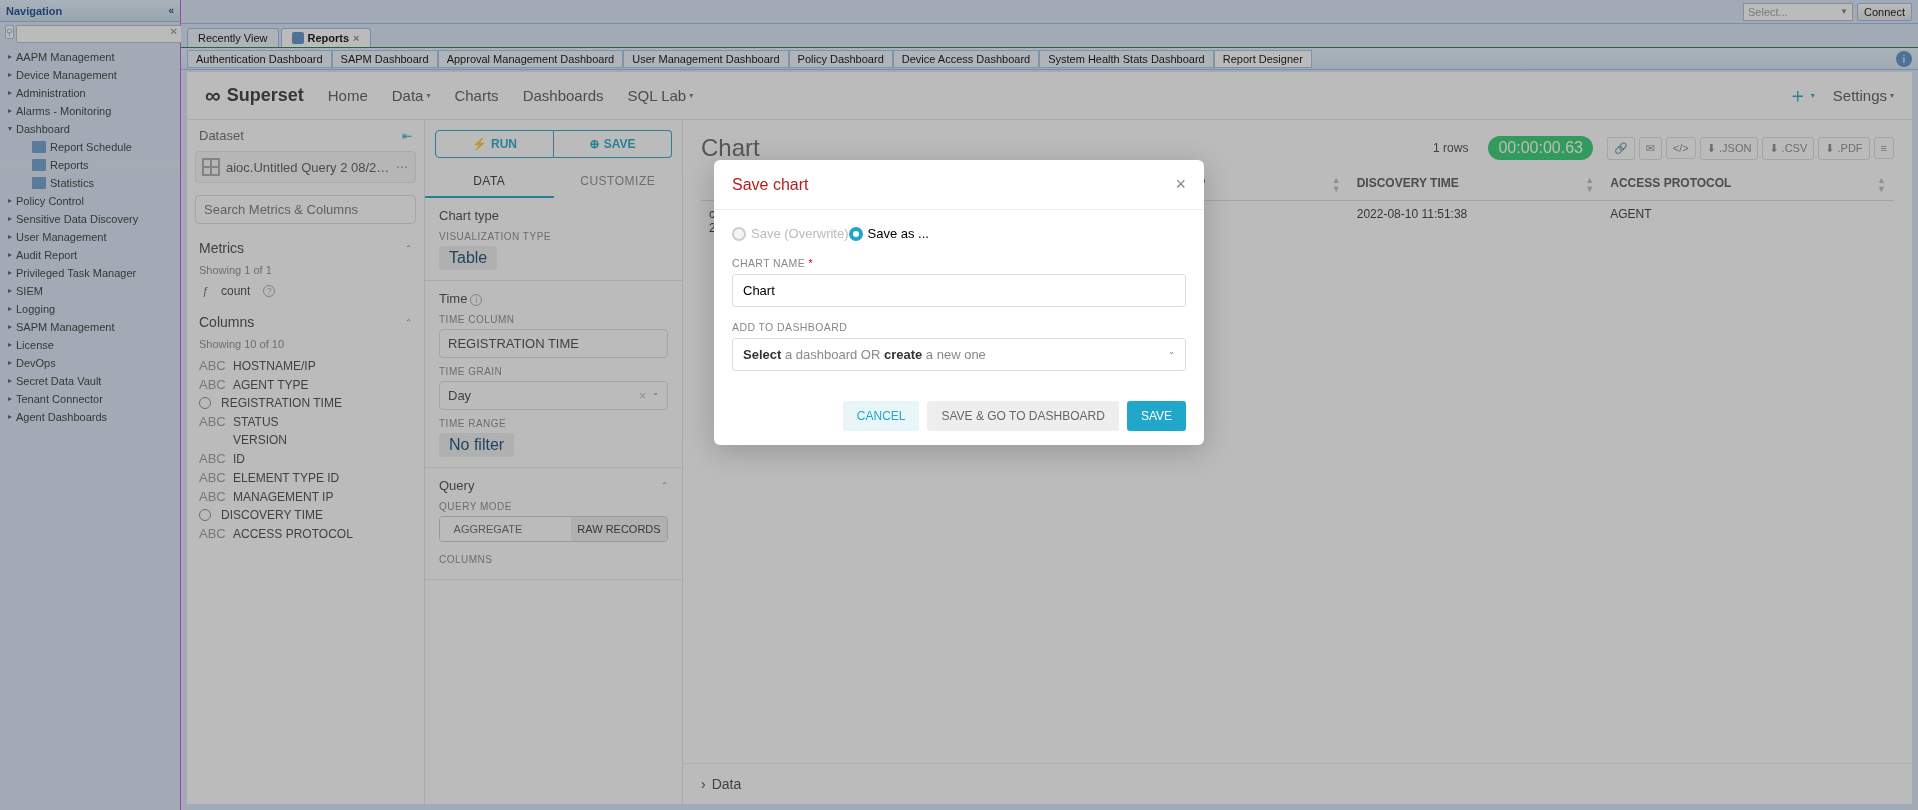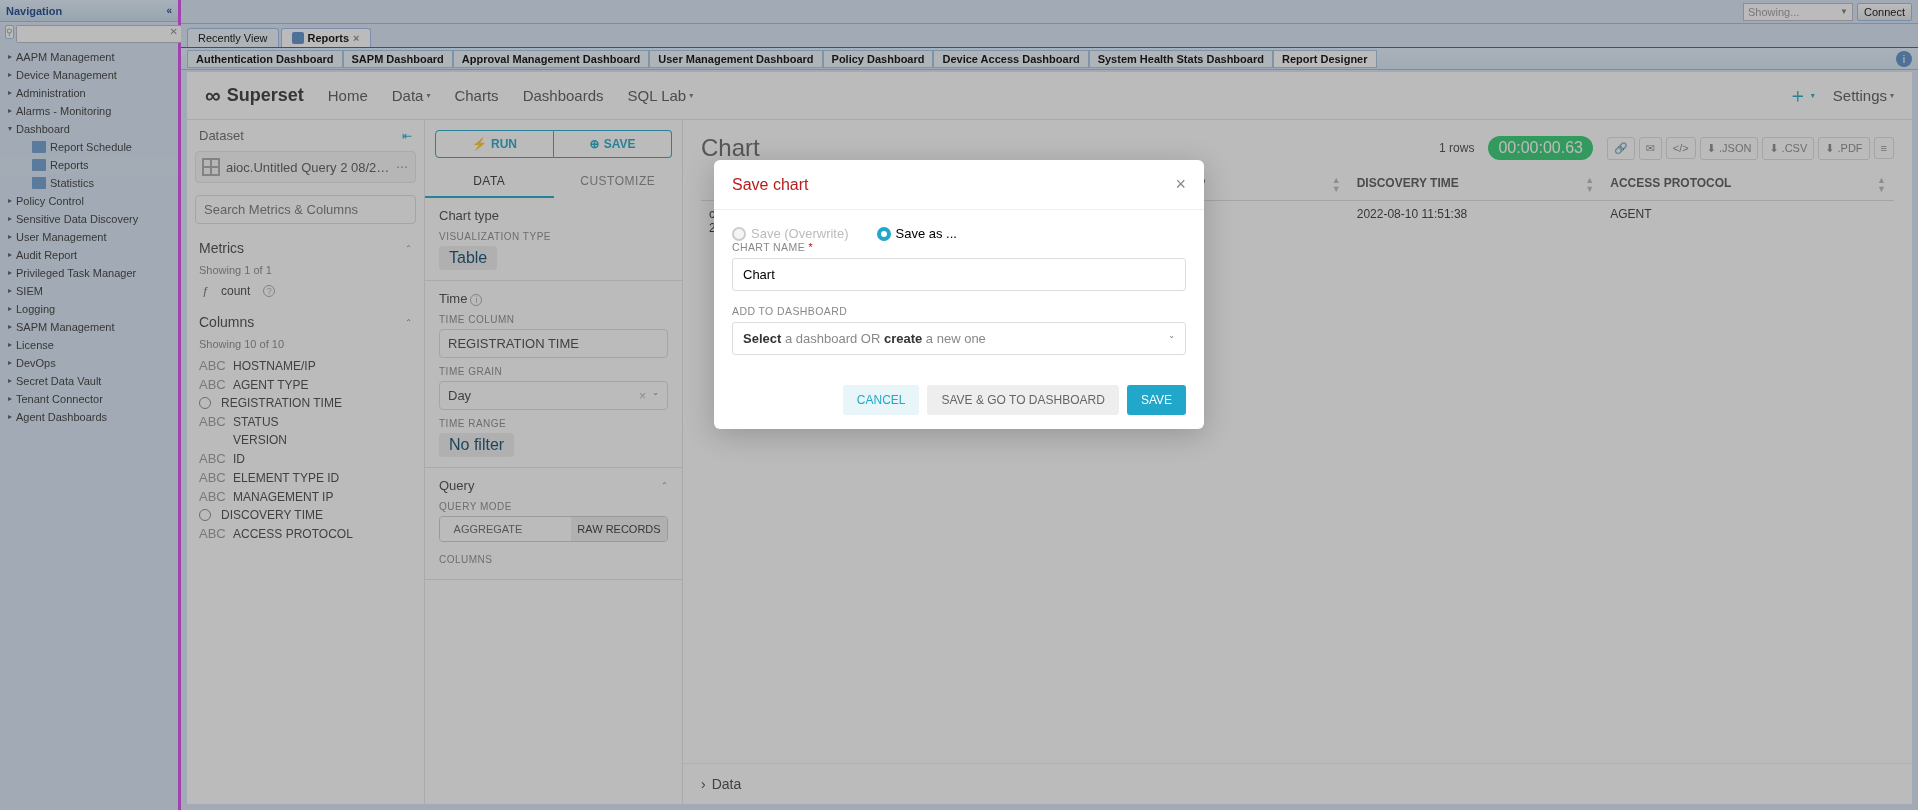--- a/index.html
+++ b/index.html
@@ -1,18 +1,18 @@
 <!DOCTYPE html>
 <html><head>
 <meta charset="utf-8">
 <style>
 * { box-sizing: border-box; margin: 0; padding: 0; font-family: -apple-system, "Segoe UI", Helvetica, Arial, sans-serif; }
 body { background: #d9e7f6; font-size: 12px; overflow: hidden; width: 1918px; height: 810px; position: relative; }
 
-.nav-panel { position: absolute; left: 0; top: 0; width: 181px; height: 100%; background: #d9e7f6; border-right: 3px solid #d946ef; }
+.nav-panel { position: absolute; left: 0; top: 0; width: 181px; height: 100%; background: #d9e7f6; border-right: 1px solid #d946ef; }
 .nav-header { background: linear-gradient(#e3f0fd, #c8deee); border-bottom: 1px solid #99bbe8; padding: 3px 6px; font-size: 11px; color: #15428b; font-weight: bold; display: flex; justify-content: space-between; align-items: center; height: 22px; }
 .collapse-btn { font-size: 10px; cursor: pointer; color: #15428b; }
 .nav-filter { padding: 3px 5px; display: flex; gap: 2px; }
 .filter-icon { width: 14px; height: 14px; display: inline-block; border: 1px solid #99bbe8; background: #fff; border-radius: 2px; text-align: center; font-size: 9px; color: #999; line-height: 12px; }
 .filter-input-wrap { flex: 1; display: flex; border: 1px solid #b5b8c8; background: #fff; border-radius: 2px; }
 .filter-input { flex: 1; border: none; padding: 2px 4px; font-size: 11px; outline: none; }
 .filter-clear { width: 14px; font-size: 10px; color: #888; cursor: pointer; text-align: center; }
 
 .tree { padding: 2px 0; }
 .tree-node { display: flex; align-items: center; padding: 1px 4px; cursor: pointer; font-size: 11px; color: #333; line-height: 16px; }
@@ -28,21 +28,21 @@
 .connect-btn { height: 18px; border: 1px solid #99bbe8; background: linear-gradient(#fff,#e6e6e6); padding: 0 6px; font-size: 11px; cursor: pointer; border-radius: 2px; }
 
 .tabbar { height: 24px; background: #d9e7f6; display: flex; align-items: flex-end; padding-left: 6px; border-bottom: 1px solid #15803d; }
 .tab { border: 1px solid #99bbe8; border-bottom: none; background: #eaf3fa; padding: 3px 10px; font-size: 11px; border-radius: 3px 3px 0 0; margin-right: 2px; display: flex; align-items: center; gap: 4px; cursor: pointer; }
 .tab.active { background: #fff; font-weight: bold; }
 .tab-close { font-size: 11px; color: #888; cursor: pointer; }
 .tab-icon { width: 12px; height: 12px; background: #5a8ec9; border-radius: 2px; display: inline-block; }
 
 .subtabbar { height: 22px; background: linear-gradient(#e3f0fd, #d6e7f6); border-bottom: 1px solid #99bbe8; display: flex; align-items: center; padding: 0 6px; gap: 2px; justify-content: space-between; }
 .subtabs { display: flex; gap: 0; }
-.subtab { border: 1px solid #a0c5e8; background: #ecf4fb; padding: 2px 8px; font-size: 11px; cursor: pointer; font-weight: bold; }
+.subtab { border: 1px solid #a0c5e8; background: #ecf4fb; padding: 2px 8px; font-size: 11px; cursor: pointer; }
 .subtab.active { background: #fff; }
 .help-icon { width: 16px; height: 16px; border-radius: 50%; background: #5a8ec9; color: #fff; text-align: center; font-size: 11px; line-height: 16px; cursor: pointer; }
 
 .superset-frame { position: absolute; left: 6px; top: 72px; right: 6px; bottom: 6px; background: #fff; }
 .ss-nav { height: 48px; border-bottom: 1px solid #e5e5e5; display: flex; align-items: center; padding: 0 18px; gap: 24px; color: #444; }
 .ss-logo { display: flex; align-items: center; gap: 6px; font-size: 18px; font-weight: bold; color: #333; }
 .ss-logo-icon { font-size: 22px; }
 .ss-nav-item { font-size: 15px; color: #555; cursor: pointer; display: flex; align-items: center; gap: 3px; }
 .ss-nav-right { margin-left: auto; display: flex; align-items: center; gap: 18px; }
 .ss-plus { color: #20a7c9; font-size: 20px; }
@@ -76,37 +76,37 @@
 .ss-chip { display: inline-block; background: #eee; border-radius: 4px; padding: 3px 10px; font-size: 16px; color: #0c4a6e; text-align: center; }
 .ss-select { border: 1px solid #ddd; border-radius: 4px; padding: 6px 8px; font-size: 13px; display: flex; justify-content: space-between; align-items: center; color: #444; background: #fff; margin-bottom: 8px; }
 .ss-toggle-group { display: flex; border: 1px solid #ccc; border-radius: 4px; overflow: hidden; gap: 35px; }
 .ss-toggle { flex: 1; padding: 6px; text-align: center; font-size: 11px; background: #fff; cursor: pointer; color: #666; }
 .ss-toggle.active { background: #eee; color: #333; }
 
 .ss-right { flex: 1; display: flex; flex-direction: column; }
 .ss-right-head { padding: 14px 18px 8px; display: flex; align-items: center; justify-content: space-between; }
 .ss-chart-title { font-size: 24px; color: #666; font-weight: 400; }
 .ss-chart-tools { display: flex; gap: 4px; align-items: center;}
-.ss-rows { font-size: 12px; color: #444; margin-right: 10px; }
+.ss-rows { font-size: 12px; color: #444; margin-right: 16px; }
 .ss-timer { background: #2ecc71; color: #fff; padding: 3px 10px; border-radius: 12px; font-size: 16px; margin-right: 10px;}
 .ss-tool { border: 1px solid #ddd; border-radius: 3px; padding: 4px 6px; font-size: 11px; color: #888; cursor: pointer; display: flex; align-items: center; gap: 3px; background: #fff; }
 .ss-grid { padding: 0 18px; }
 .ss-grid table { border-collapse: collapse; width: 100%; font-size: 12px; }
 .ss-grid th { text-align: left; padding: 6px 8px; border-bottom: 1px solid #ddd; color: #555; font-weight: 600; vertical-align: top; }
 .ss-grid td { padding: 6px 8px; color: #333; vertical-align: top; }
 .th-sort { float: right; color: #bbb; font-size: 9px; line-height: 9px; }
 .ss-data-expand { padding: 12px 18px; border-top: 1px solid #eee; margin-top: auto; font-size: 14px; color: #444; display: flex; align-items: center; gap: 6px; cursor: pointer; }
 
 .overlay { position: absolute; inset: 0; background: rgba(60,60,60,0.35); display: flex; align-items: flex-start; justify-content: center; padding-top: 160px; z-index: 50; }
 .modal { width: 490px; background: #fff; border-radius: 6px; box-shadow: 0 6px 30px rgba(0,0,0,0.2); }
 .modal-head { display: flex; justify-content: space-between; align-items: center; padding: 14px 18px; border-bottom: 1px solid #eee; }
 .modal-title { font-size: 16px; color: #b91c1c; }
 .modal-close { font-size: 18px; color: #888; cursor: pointer; }
 .modal-body { padding: 16px 18px; }
-.radios { display: flex; gap: 28px; align-items: flex-end; }
+.radios { display: flex; gap: 0; align-items: flex-end; margin-bottom: 16px; }
 .radio { display: flex; align-items: center; gap: 5px; font-size: 13px; }
 .radio-dot { width: 14px; height: 14px; border-radius: 50%; border: 4px solid #20a7c9; }
 .radio-dot.off { border: 2px solid #ccc; background: #f5f5f5; width: 14px; height: 14px; }
 .radio.disabled { color: #bbb; }
 .form-label { font-size: 10.5px; color: #888; letter-spacing: 0.4px; margin-bottom: 5px; }
 .form-label .req { color: #d00; }
 .form-input { width: 100%; border: 1px solid #ddd; border-radius: 3px; padding: 8px 10px; font-size: 13px; margin-bottom: 14px; }
 .form-select { width: 100%; border: 1px solid #ddd; border-radius: 3px; padding: 8px 10px; font-size: 13px; color: #888; display: flex; justify-content: space-between; cursor: pointer; }
 .form-select b { color: #333; font-weight: 600; }
 .modal-foot { padding: 14px 18px; display: flex; justify-content: flex-end; gap: 8px; border-top: none; }
@@ -260,21 +260,21 @@
           <span class="tree-toggle"></span>
           <span>Agent Dashboards</span>
         </div>
       </div>
     </div>
 </div>
 
 <div class="main">
   <div class="topbar">
     <div class="select-combo">
-      <span>Showing...</span>
+      <span>Select...</span>
       <span class="caret">▼</span>
     </div>
     <button class="connect-btn">Connect</button>
   </div>
 
   <div class="tabbar">
     <div class="tab">
       <span>Recently View</span>
     </div>
     <div class="tab active">

